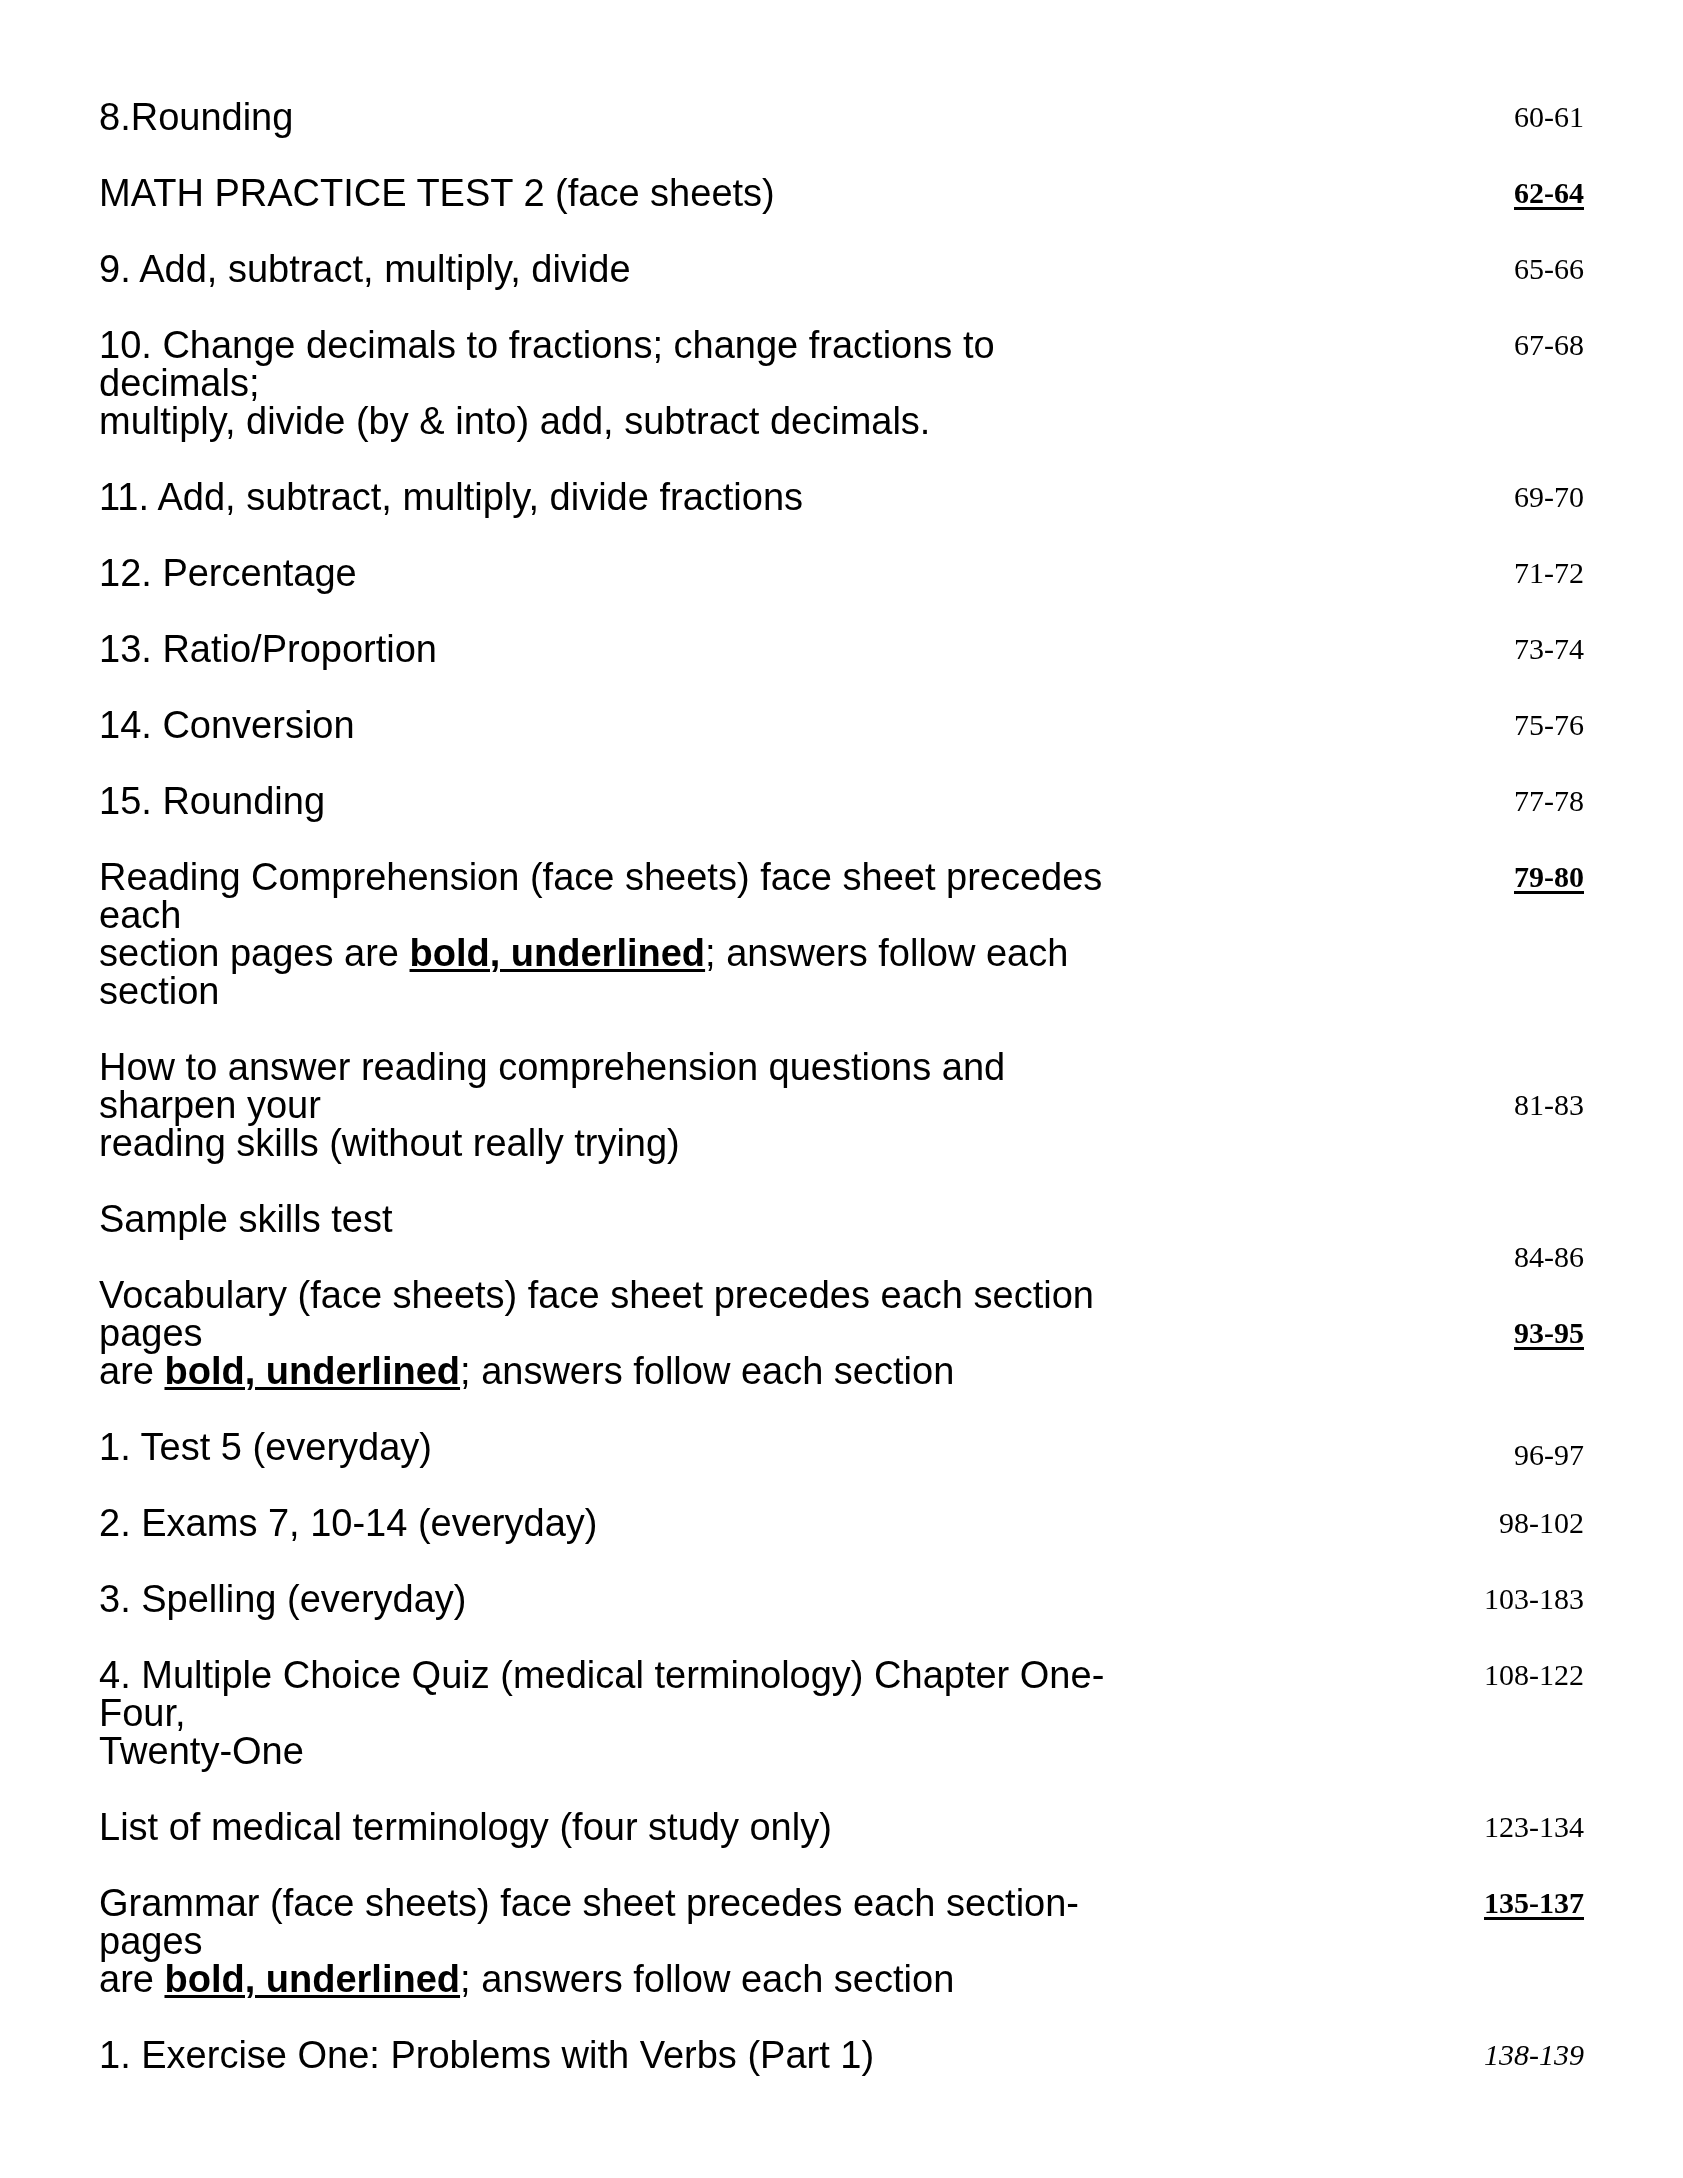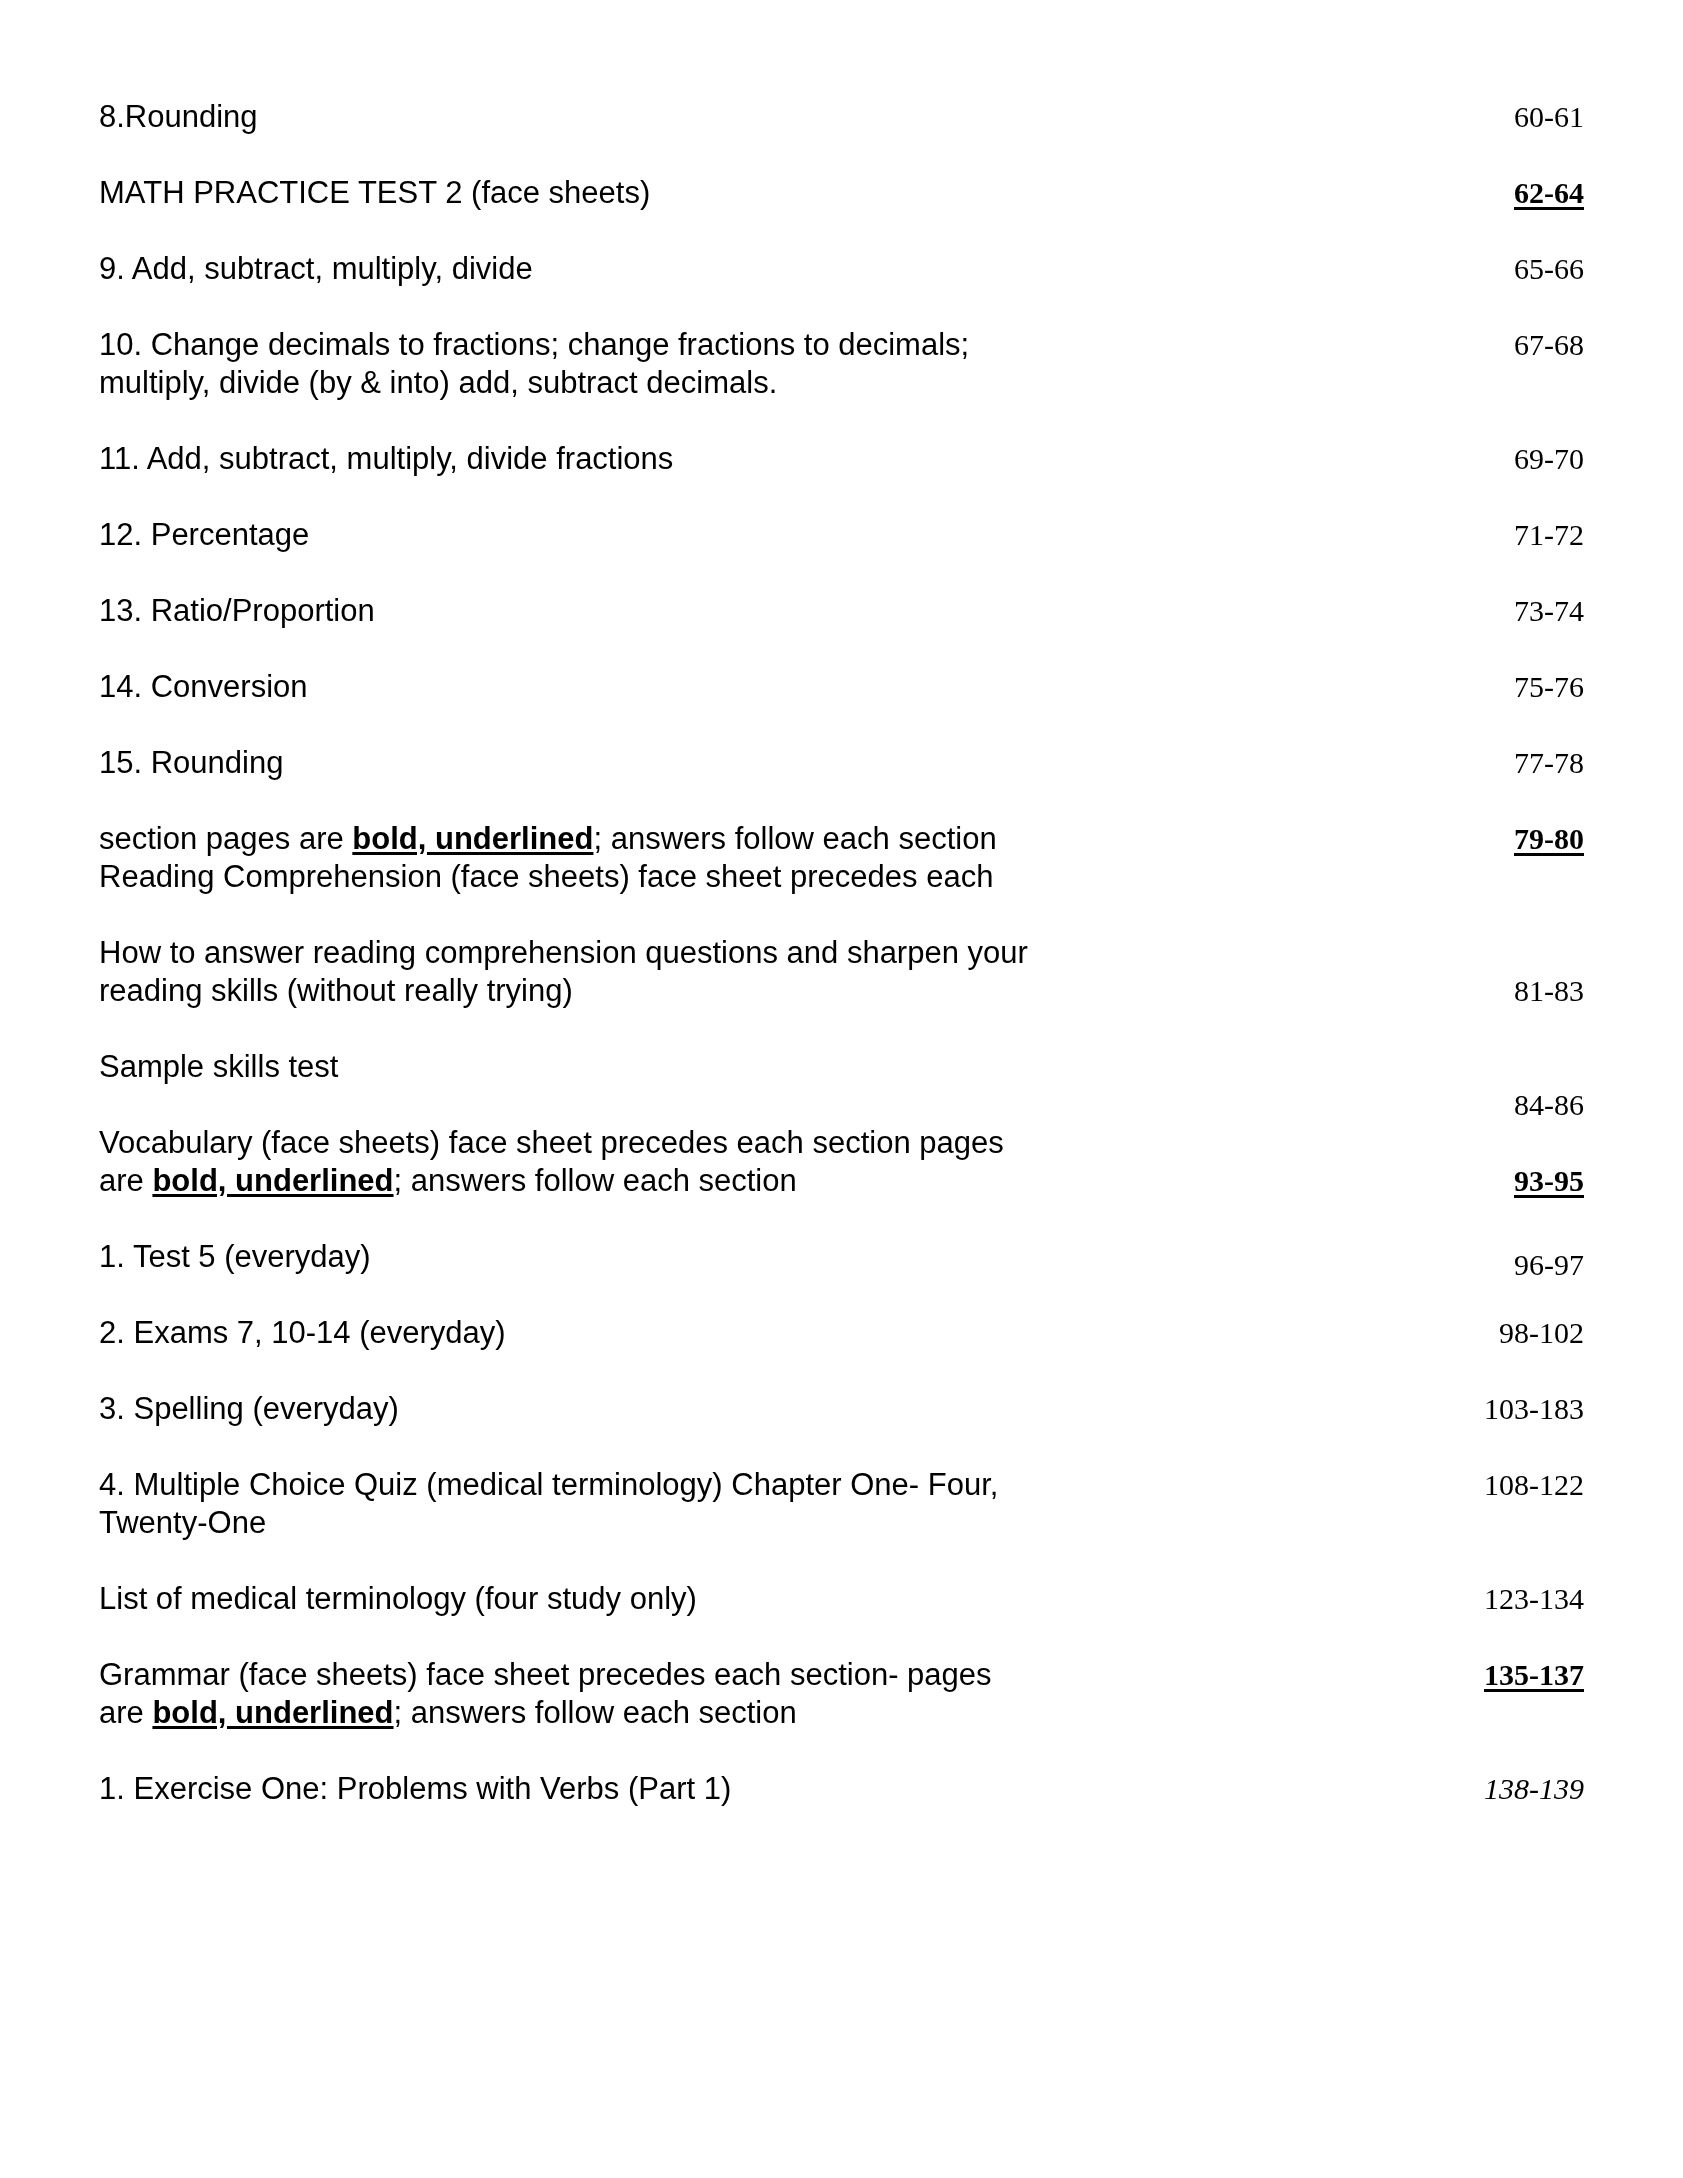--- a/index.html
+++ b/index.html
@@ -1,21 +1,21 @@
 <!DOCTYPE html>
 <html><head>
 <meta charset="utf-8">
 <style>
   html, body { margin: 0; padding: 0; background: #ffffff; }
   body { width: 1683px; height: 2178px; position: relative; overflow: hidden; color: #000; }
   .toc { position: absolute; left: 99px; top: 98px; width: 1485px; }
   .entry { position: relative; margin-bottom: 38px; }
   .text {
     font-family: "Liberation Sans", sans-serif;
-    font-size: 31px;
+    font-size: 38px;
     line-height: 38px;
     width: 1049px;
     white-space: pre-wrap;
   }
   .text .emph { font-weight: bold; text-decoration: underline; text-decoration-thickness: 3px; text-underline-offset: 3px; }
   .page {
     position: absolute;
     right: 0;
     font-family: "Liberation Serif", serif;
     font-size: 30px;
@@ -58,21 +58,21 @@
     </div>
     <div class="entry">
       <div class="text"><div><span>14. Conversion</span></div></div>
       <div class="page" style="top: 0px;">75-76</div>
     </div>
     <div class="entry">
       <div class="text"><div><span>15. Rounding</span></div></div>
       <div class="page" style="top: 0px;">77-78</div>
     </div>
     <div class="entry">
-      <div class="text"><div><span>section pages are </span><span class="emph">bold, underlined</span><span>; answers follow each section</span></div><div><span>Reading Comprehension (face sheets) face sheet precedes each</span></div></div>
+      <div class="text"><div><span>Reading Comprehension (face sheets) face sheet precedes each</span></div><div><span>section pages are </span><span class="emph">bold, underlined</span><span>; answers follow each section</span></div></div>
       <div class="page bold" style="top: 0px;">79-80</div>
     </div>
     <div class="entry">
       <div class="text"><div><span>How to answer reading comprehension questions and sharpen your</span></div><div><span>reading skills (without really trying)</span></div></div>
       <div class="page" style="top: 38px;">81-83</div>
     </div>
     <div class="entry">
       <div class="text"><div><span>Sample skills test</span></div></div>
       <div class="page" style="top: 38px;">84-86</div>
     </div>

